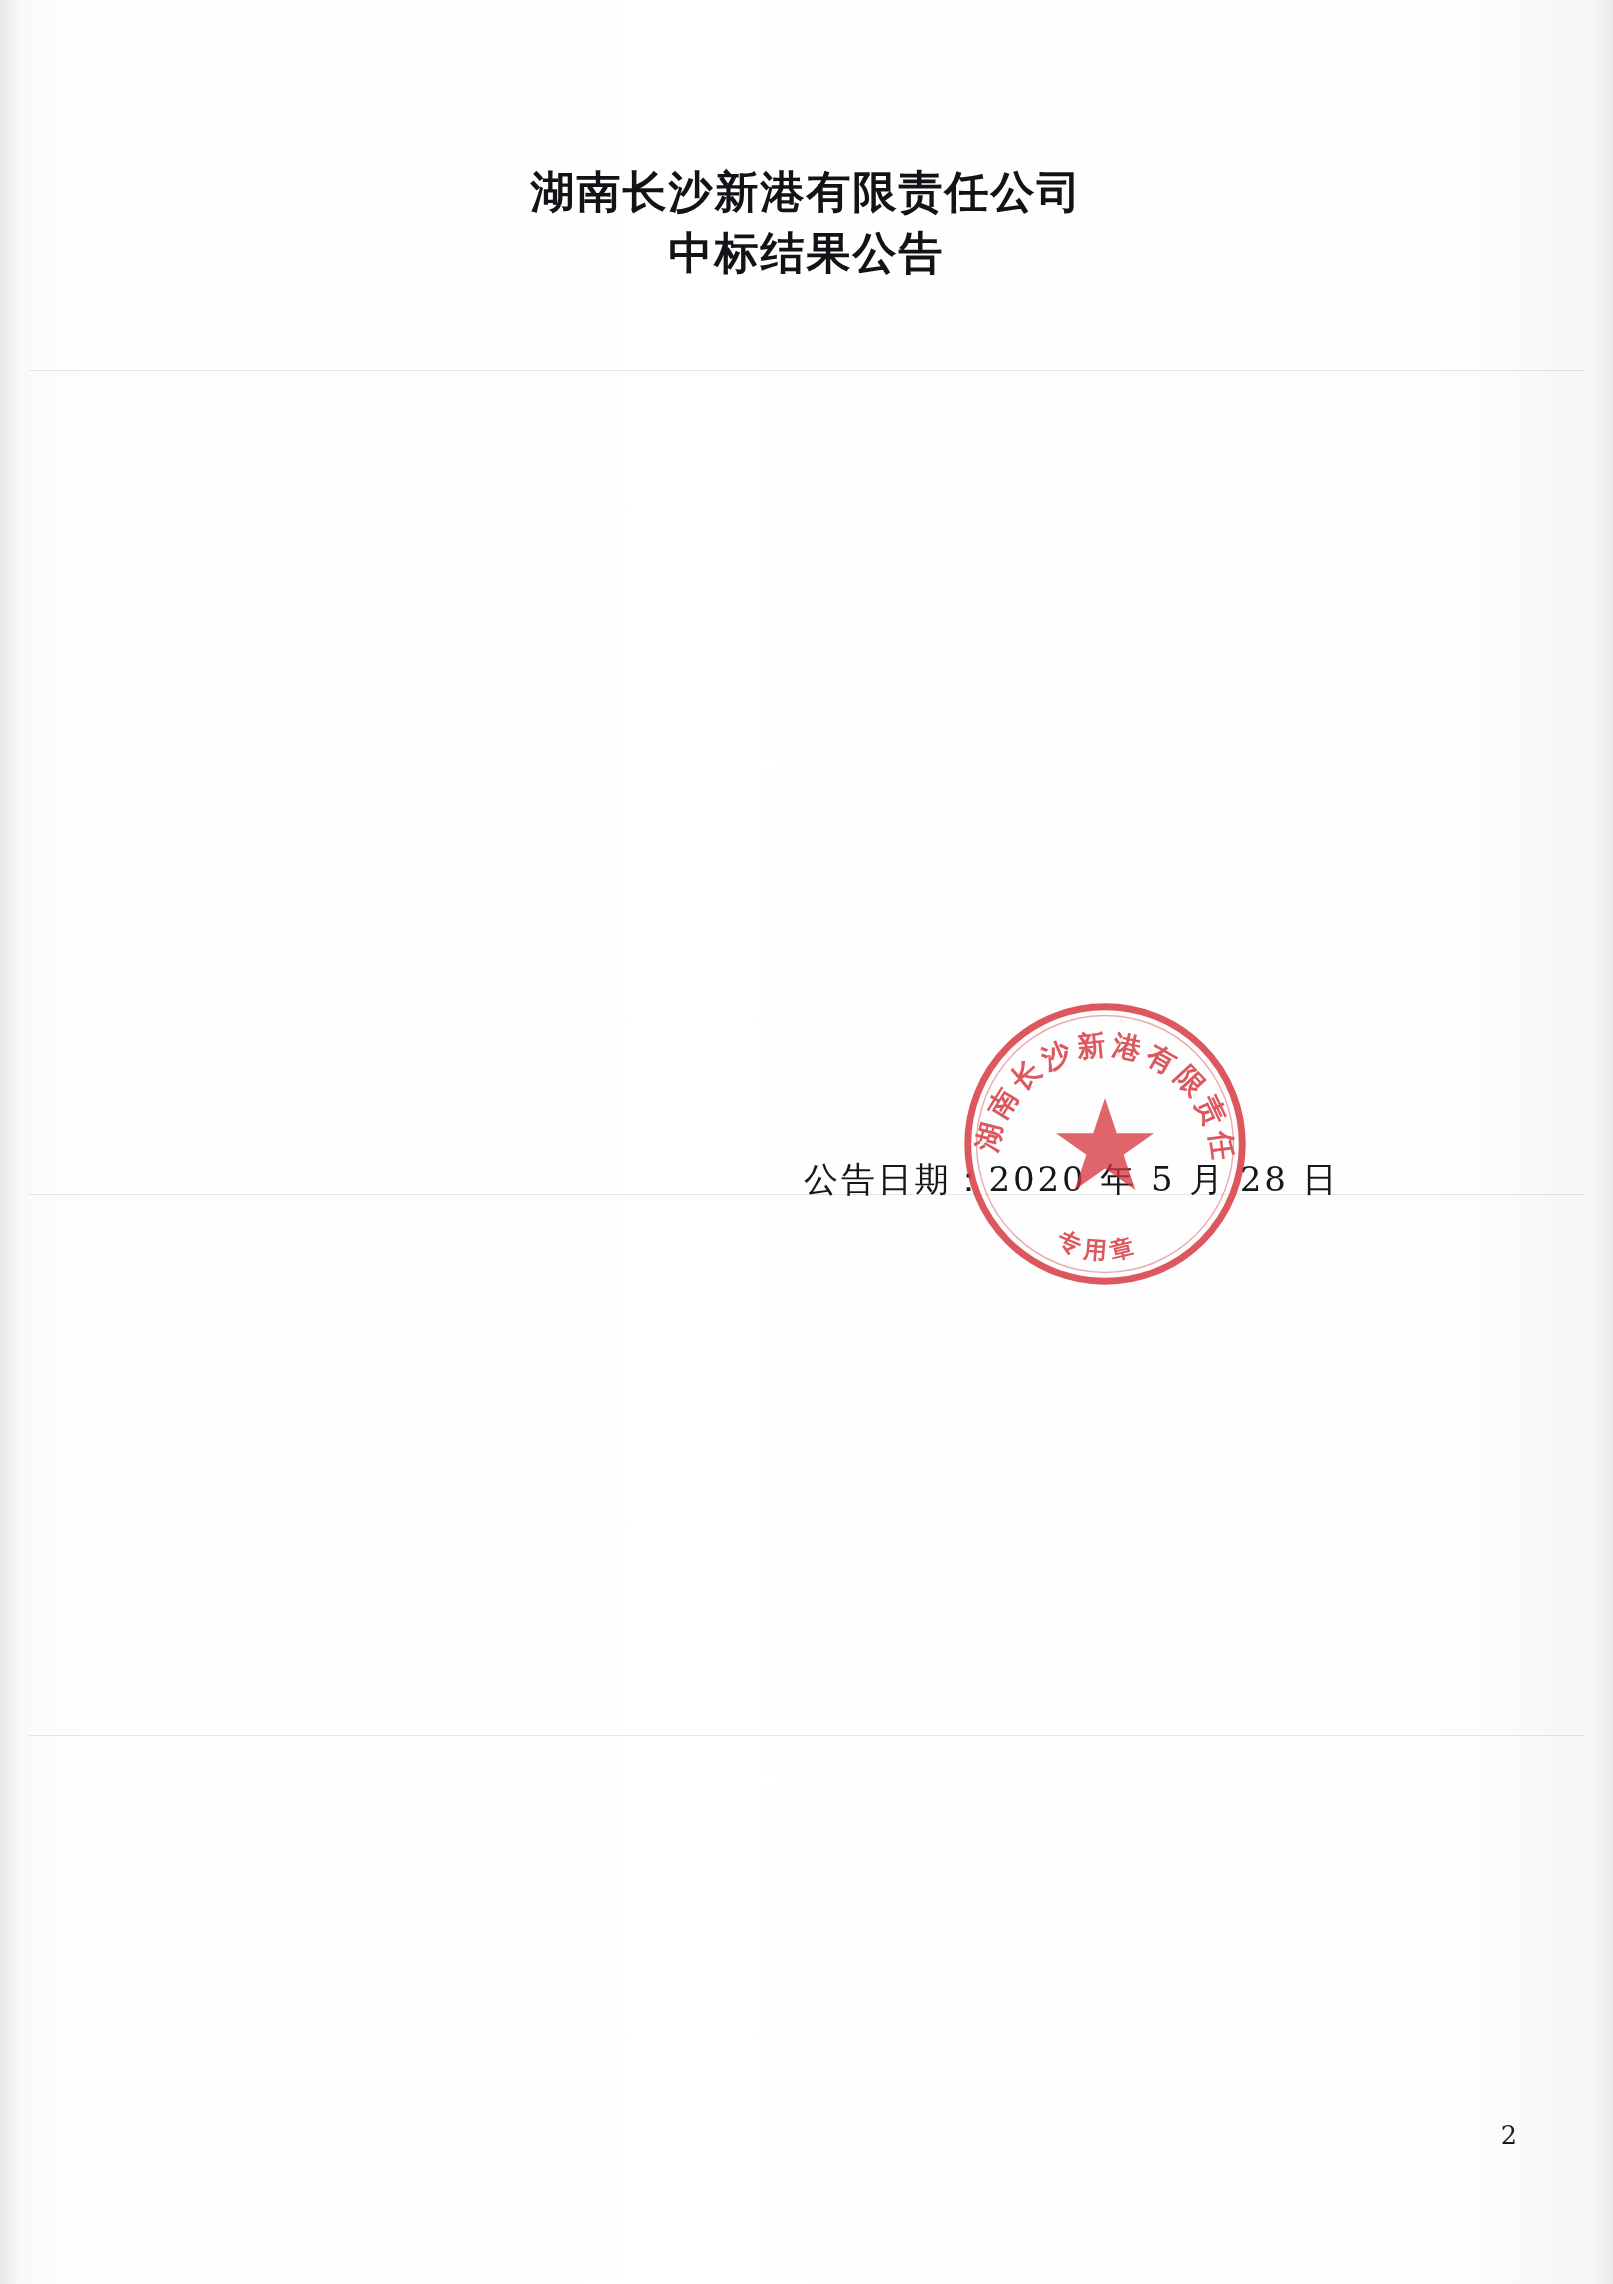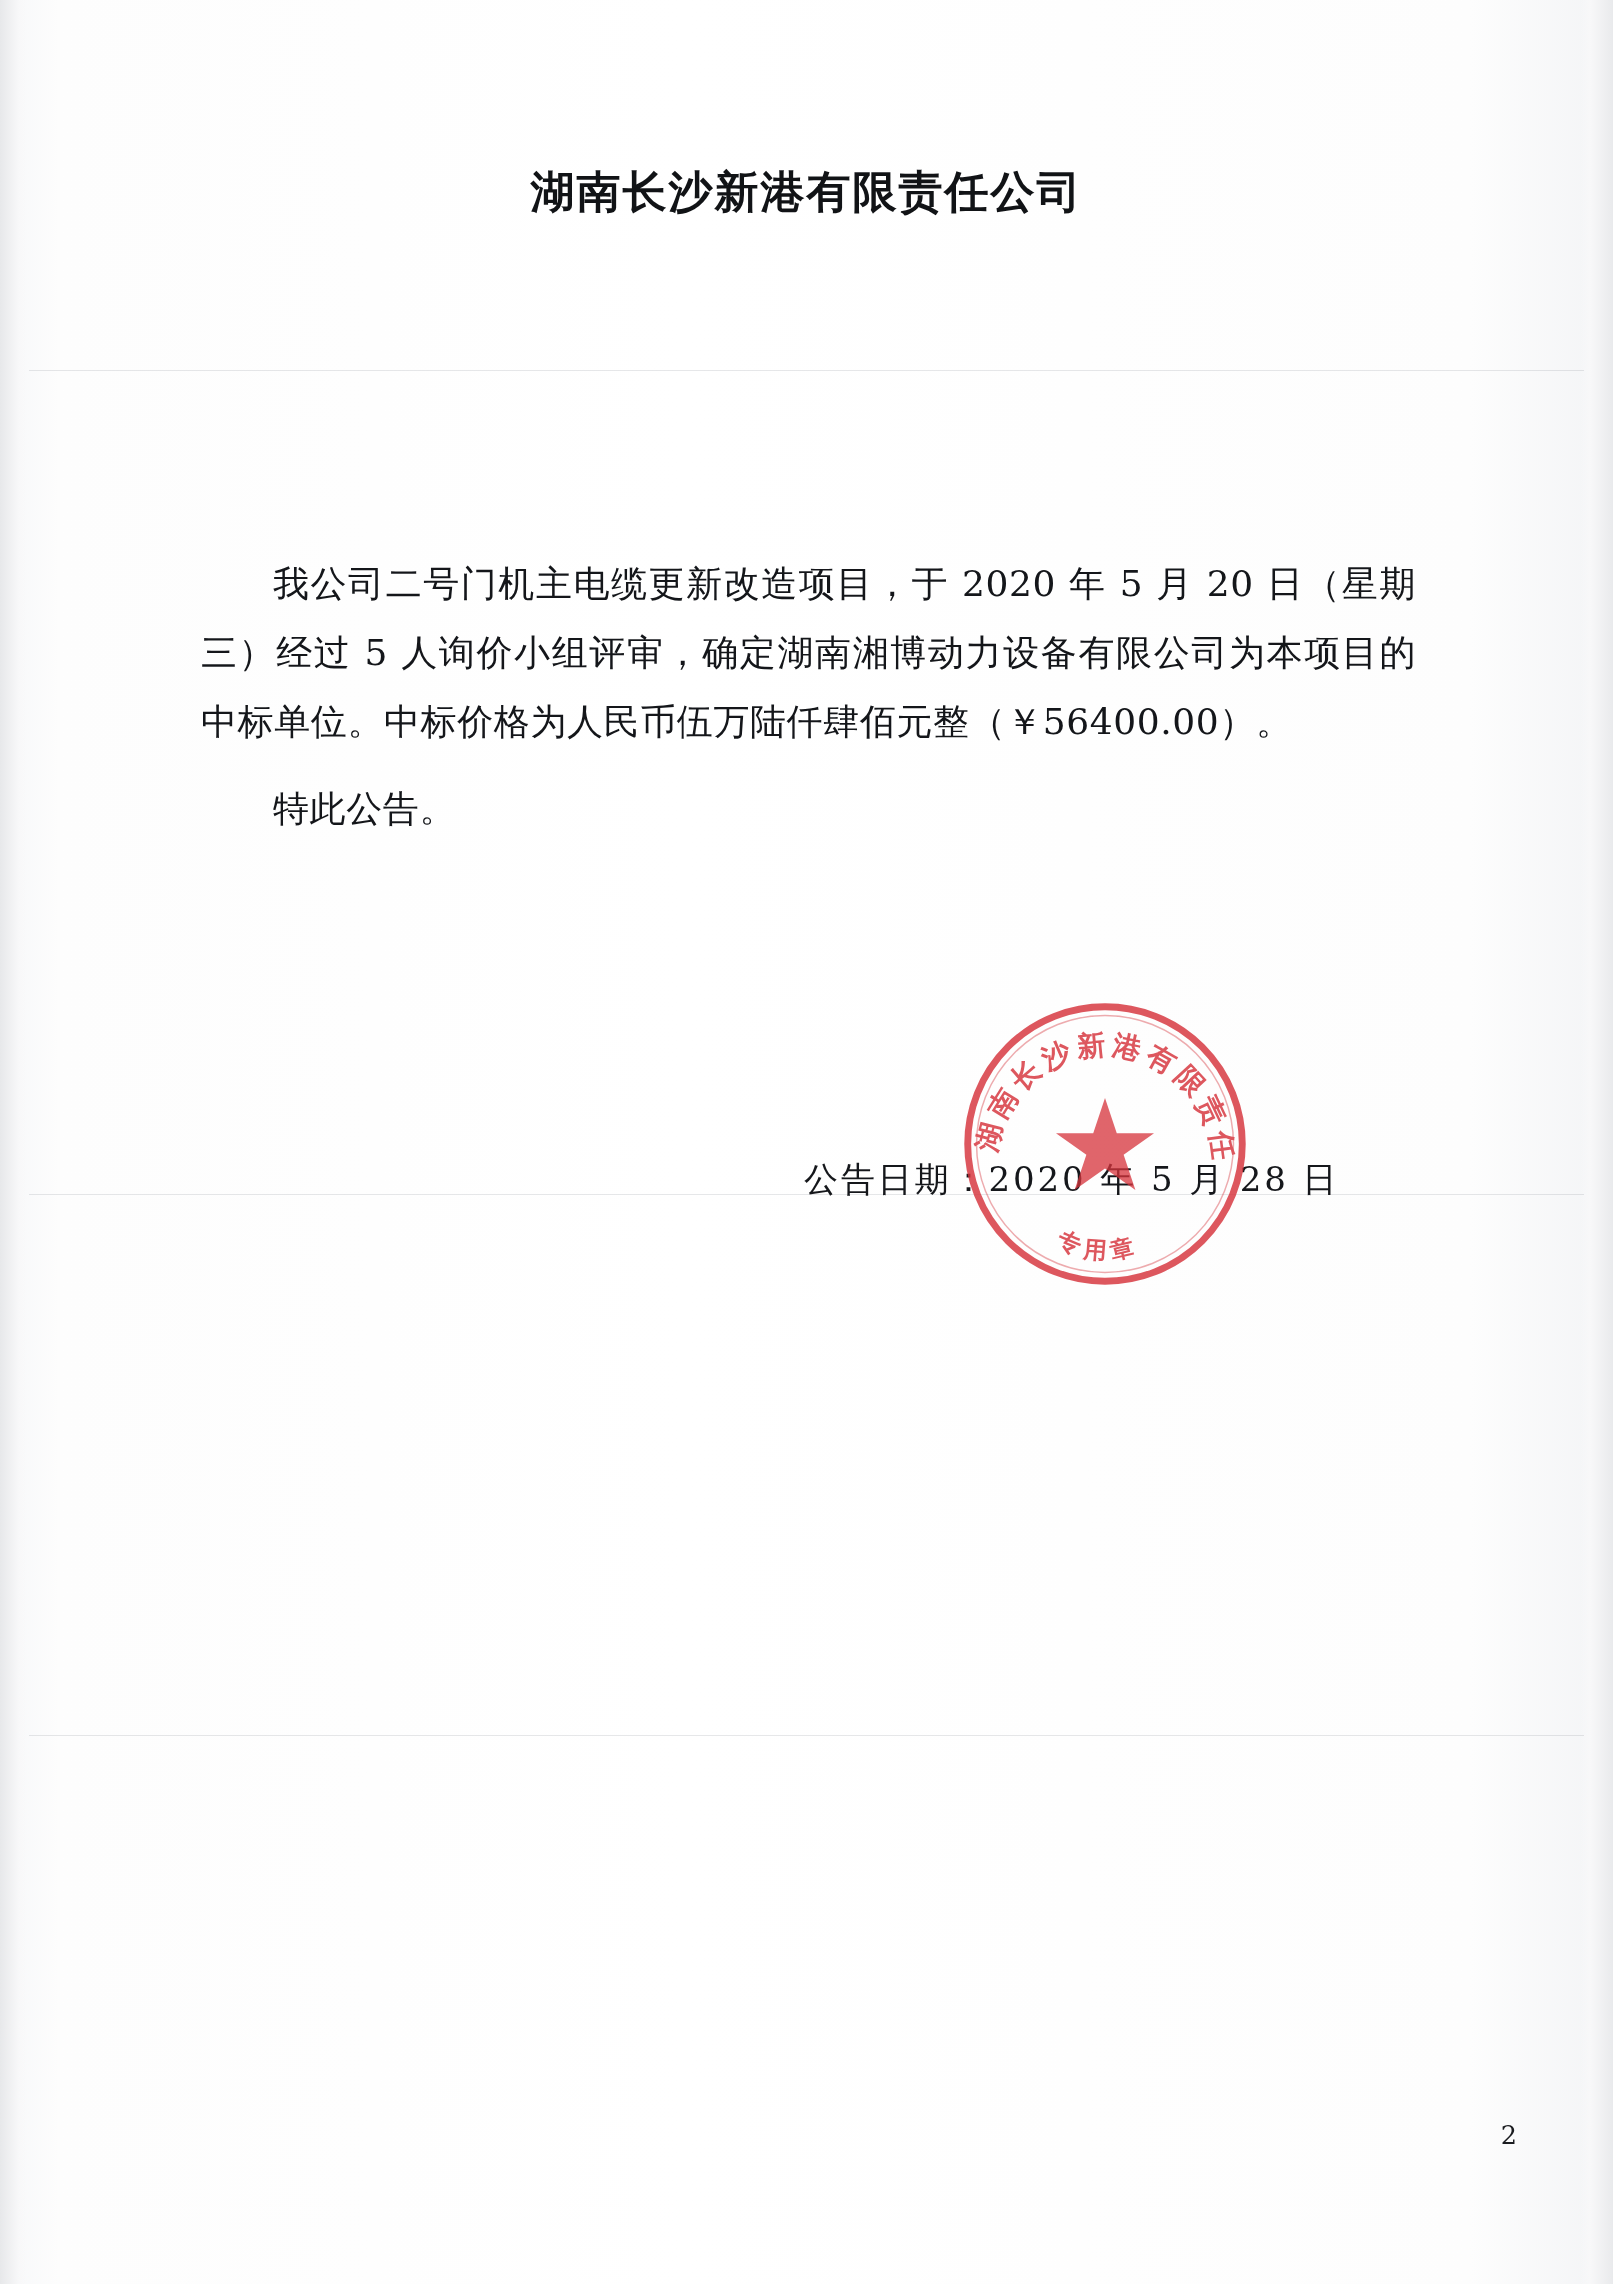--- a/index.html
+++ b/index.html
@@ -129,26 +129,23 @@
   <div class="scan-edge-left"></div>
   <div class="scan-edge-right"></div>
   <div class="fold-line" style="top: 370px;"></div>
   <div class="fold-line" style="top: 1194px;"></div>
   <div class="fold-line" style="top: 1735px;"></div>
 
   <div class="content">
 
     <div class="title-block">
       <div class="title-line">湖南长沙新港有限责任公司</div>
+      <div class="title-line">中标结果公告</div>
     </div>
 
-    <div class="body-block">
-      <p class="para">我公司二号门机主电缆更新改造项目，于 2020 年 5 月 20 日（星期三）经过 5 人询价小组评审，确定湖南湘博动力设备有限公司为本项目的中标单位。中标价格为人民币伍万陆仟肆佰元整（￥56400.00）。</p>
-      <p class="para para-last">特此公告。</p>
-    </div>
 
     <div class="date-line">公告日期：2020 年 5 月 28 日</div>
 
     <div class="seal">
       <svg width="304" height="304" viewBox="0 0 310 310" xmlns="http://www.w3.org/2000/svg">
         <defs>
           <path id="sealArc" d="M 155,155 m -116,0 a 116,116 0 1,1 232,0" fill="none"></path>
           <path id="sealArcText" d="M 44,175 A 111,111 0 0 1 266,175" fill="none"></path>
           <path id="sealBottomArc" d="M 68,215 A 95,95 0 0 0 242,215" fill="none"></path>
         </defs>

